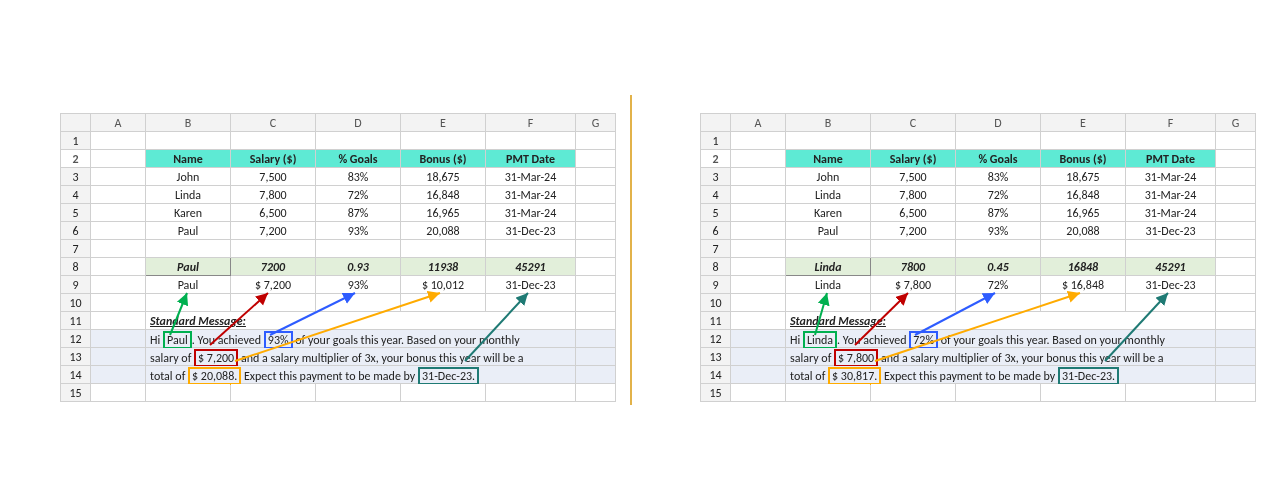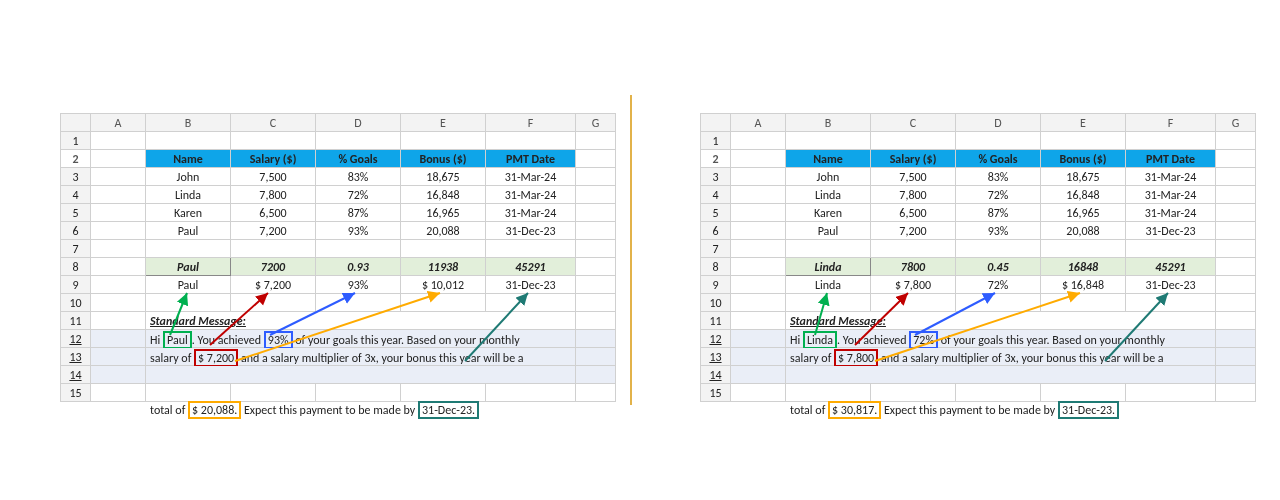--- a/index.html
+++ b/index.html
@@ -45,46 +45,46 @@
   }
   .rowhdr { width: 30px; background:#f3f3f3; color:#555; text-align:center;}
   col.cA { width: 55px; }
   col.cB { width: 85px; }
   col.cC { width: 85px; }
   col.cD { width: 85px; }
   col.cE { width: 85px; }
   col.cF { width: 90px; }
   col.cG { width: 40px; }
 
-  .hdrRow td { background: #0ea5e9; color:#fff; font-weight: bold; }
+  .hdrRow td { background: #5eead4; color:#fff; font-weight: bold; }
   .hdrRow td:first-child, .hdrRow td.blank { background:#fff; color:#555;}
   td.blank { background:#fff; color:#222; }
 
   .greenRow td { background:#e2efda; font-style: italic; font-weight:600;}
   .greenRow td.rowhdr { background:#f3f3f3; font-style:normal; font-weight:normal;}
   .greenRow td.blank { background:#fff; }
   .greenRow td.nameCell { border:1px solid #888; }
 
   .msgHeader { font-weight:bold; font-style:italic; text-decoration:underline; text-align:left !important;}
   .msgRow td { background:#eaeef7; }
-  .msgRow td.rowhdr { background:#f3f3f3;text-decoration:underline;}
+  .msgRow td.rowhdr { background:#f3f3f3;}
   .msgCell {
     text-align:left !important;
     white-space: normal;
     position: relative;
     padding:1px 3px !important;
     line-height:1.25;
   }
   .msgCell .text { position:absolute; left:4px; top:1px; width:440px; text-align:left;}
 
   .hl { display:inline-block; padding:0 2px; border:2px solid; line-height:14px;}
   .hl-green  { border-color:#00b050; }
   .hl-red    { border-color:#c00000; }
   .hl-blue   { border-color:#2e5cff; }
-  .hl-orange { border-color:#ffab00;margin-top:34px; }
+  .hl-orange { border-color:#ffab00; }
   .hl-teal   { border-color:#1f7a74; }
 
   .divider {
     position:absolute;
     left: 630px;
     top: 95px;
     width: 0;
     height: 310px;
     border-left: 2px solid #e2b24a;
   }

